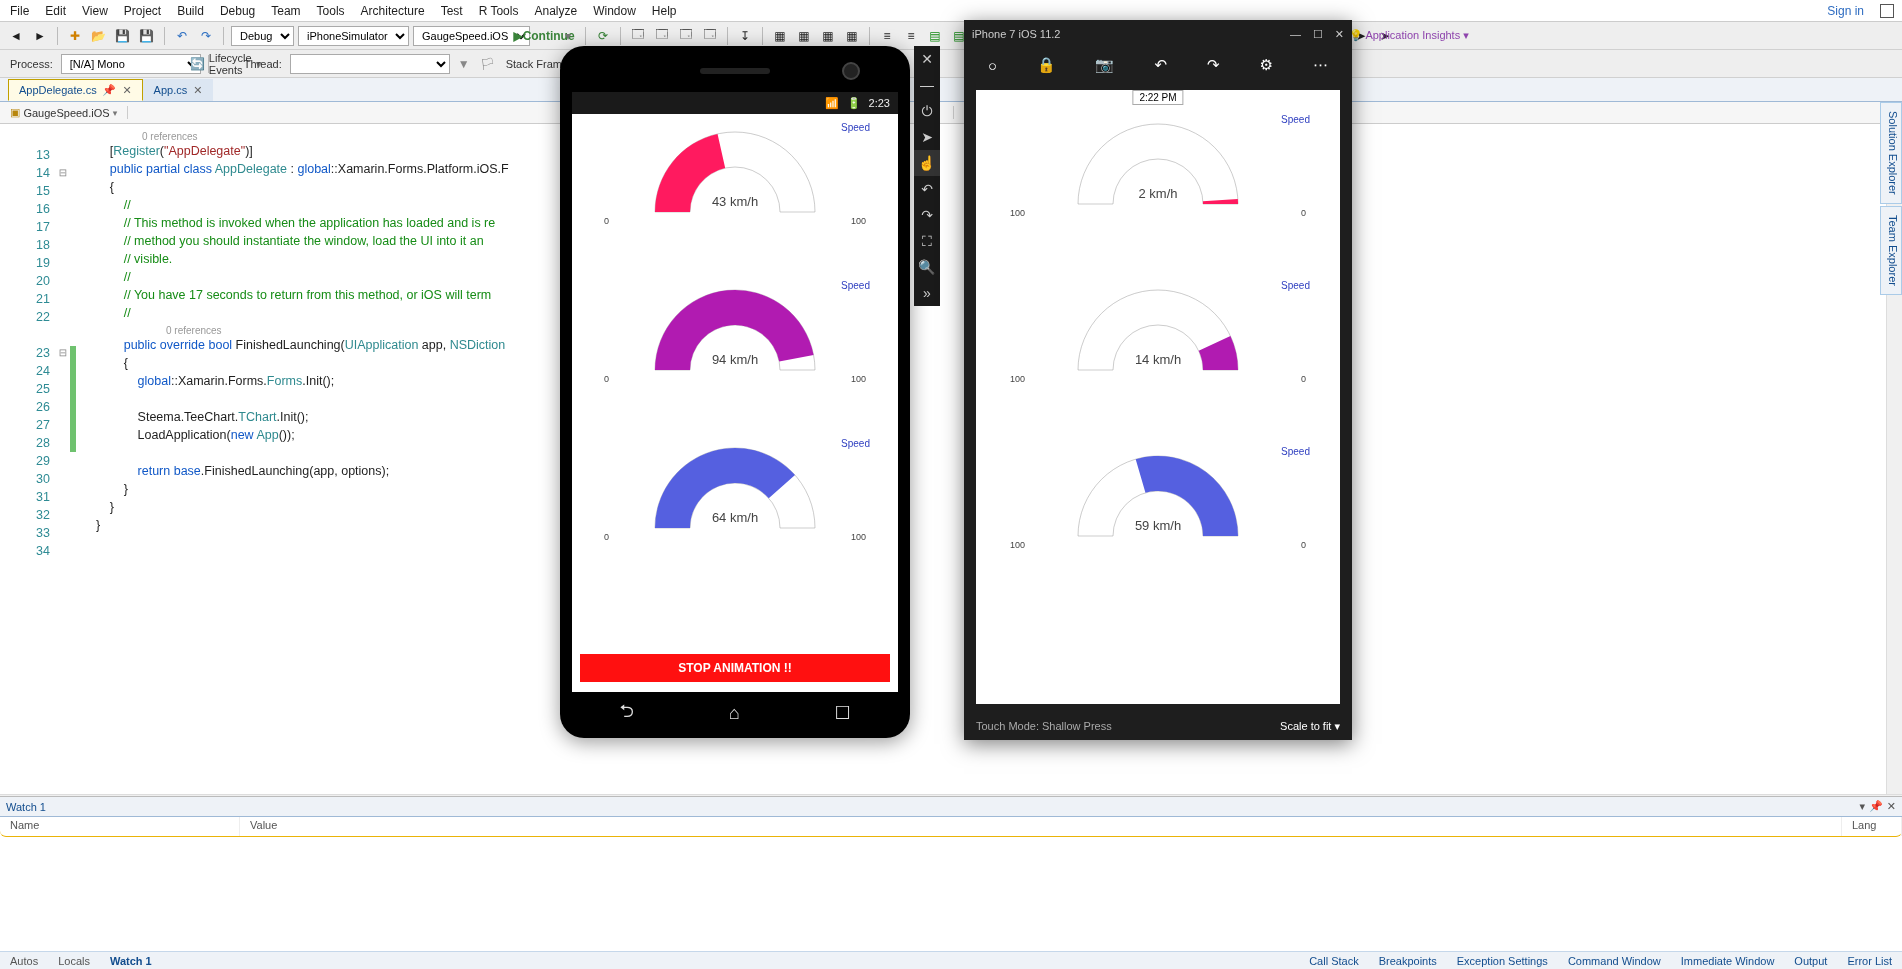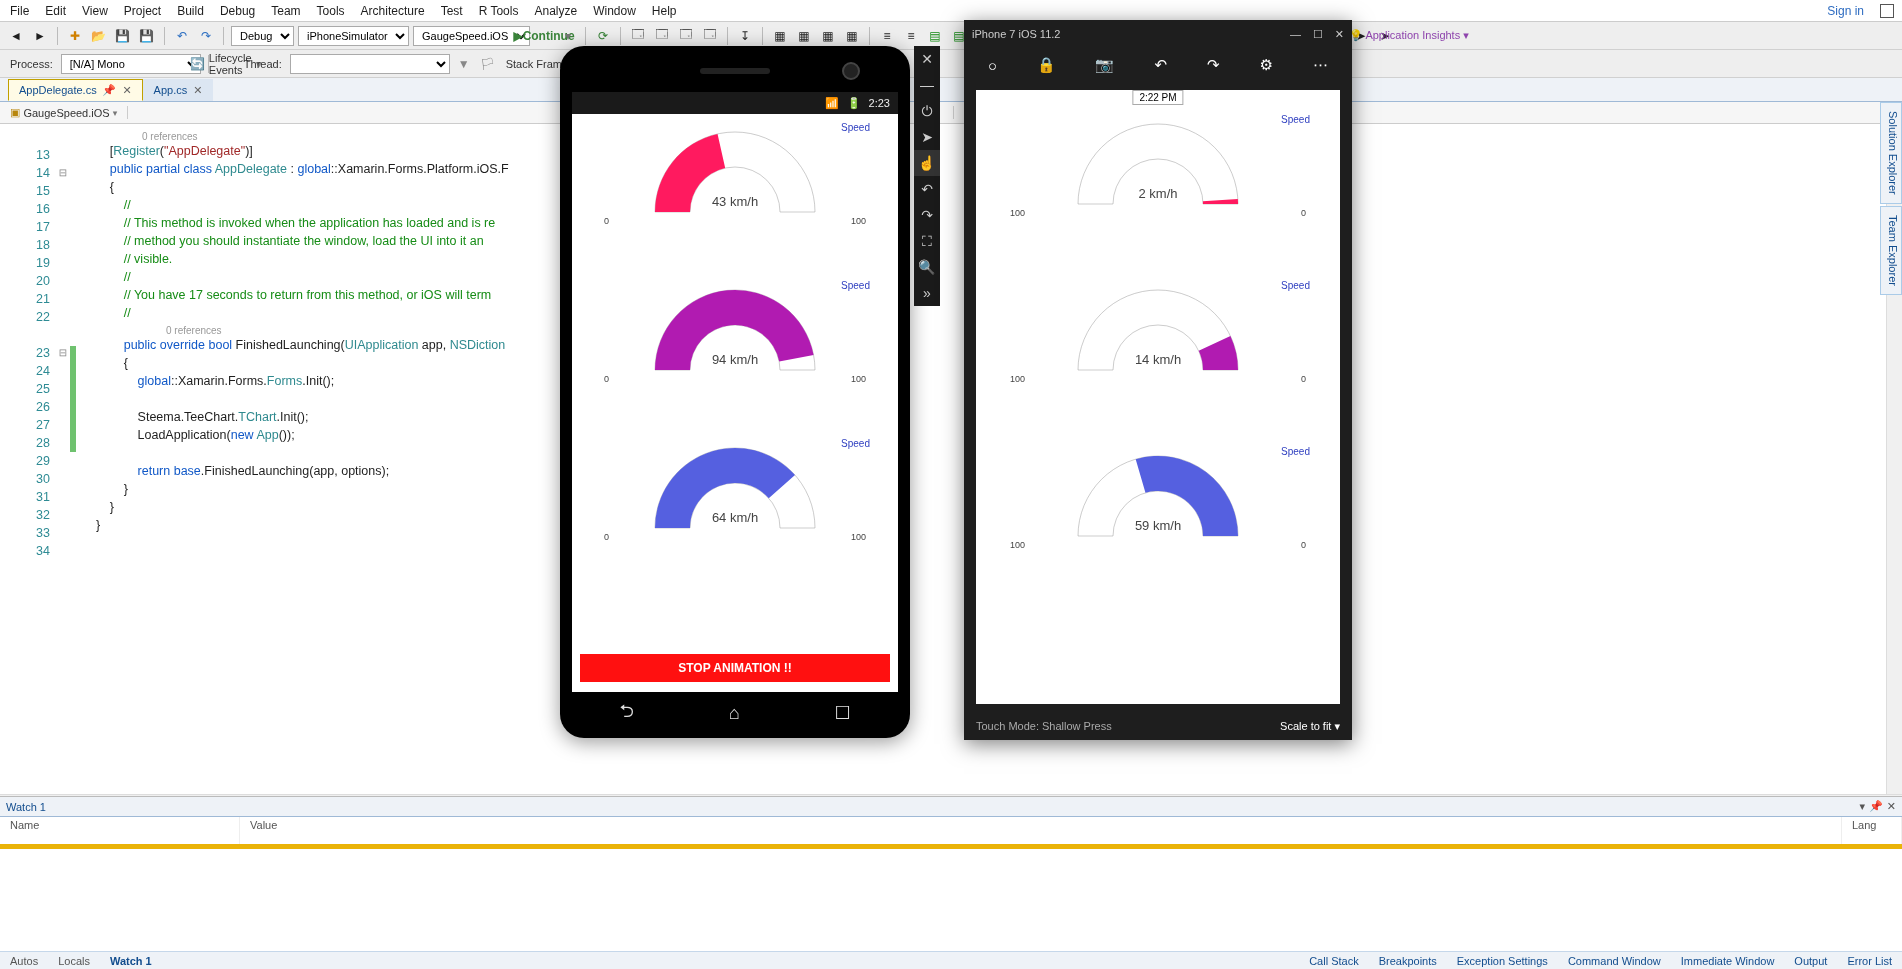--- a/index.html
+++ b/index.html
@@ -55,21 +55,21 @@
 .zoom { width:60px; font-size:11px; padding-left:6px; display:flex; align-items:center; gap:3px;}
 
 
 .rside { position:absolute; right:0; top:102px; width:22px; display:flex; flex-direction:column; gap:2px; }
 .rside .vtab { writing-mode:vertical-rl; text-orientation:mixed; background:#eef2f7; border:1px solid #aacbe8; padding:8px 2px; font-size:11px; color:#124d8e; cursor:pointer;}
 
 
 .bottom { position:absolute; left:0; right:0; bottom:18px; height:155px; background:#fff; border-top:1px solid #bbb; display:flex; flex-direction:column;}
 .bottom .titlebar { height:20px; background:#eef2f7; border-bottom:1px solid #9fb9d6; display:flex; align-items:center; padding:0 6px; font-size:11px; color:#124d8e;}
 .bottom .titlebar .tools { margin-left:auto; display:flex; gap:4px; color:#555;}
-.bottom .header { height:32px; display:flex; border-bottom:5px solid #eab308; font-size:11px; color:#555;}
+.bottom .header { height:20px; display:flex; border-bottom:1px solid #eab308; font-size:11px; color:#555;border-radius:6px;}
 .bottom .header div { padding:2px 10px; border-right:1px solid #eee; }
 .bottom .header .name { width:240px;}
 .bottom .header .value { flex:1;}
 .bottom .header .lang { width:60px;}
 .bottom .rows { flex:1; background:#fff;}
 
 
 .statusbar { position:absolute; left:0; right:0; bottom:0; height:18px; background:#eef2f7; display:flex; align-items:center; font-size:11px; color:#124d8e; border-top:1px solid #c5d7ea;}
 .statusbar .s { padding:0 10px; cursor:pointer;}
 .statusbar .sright { margin-left:auto;}

